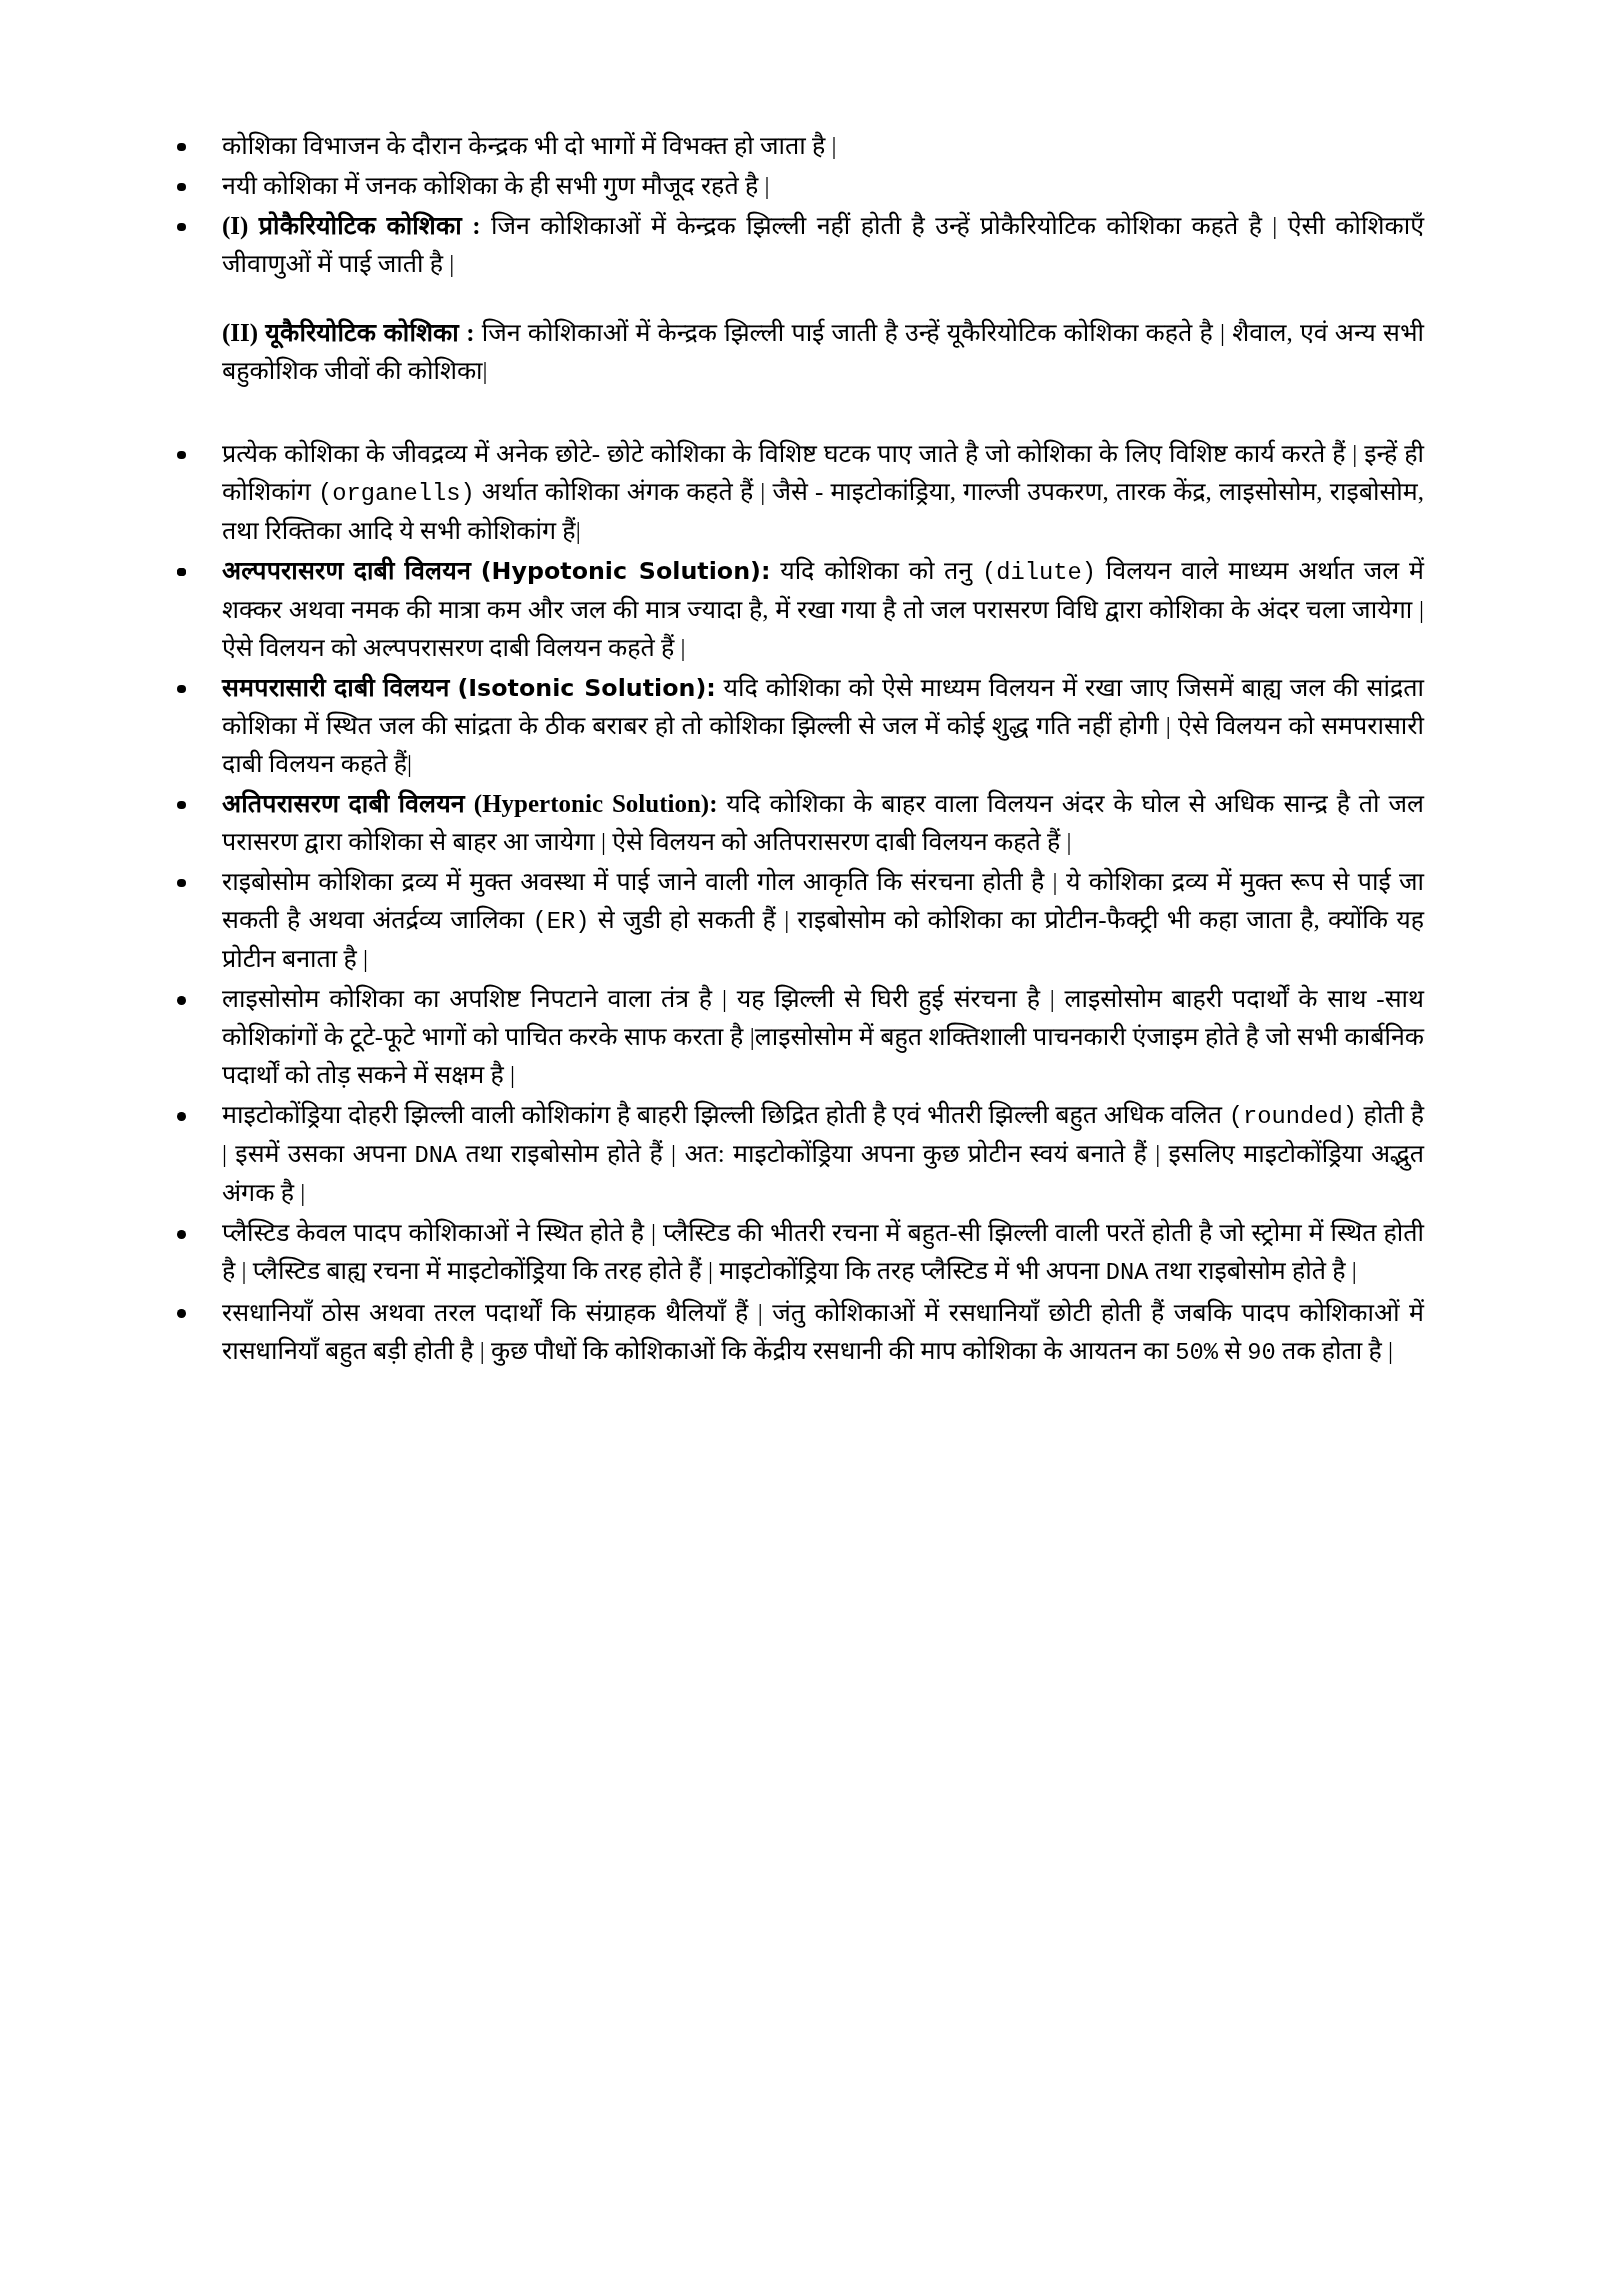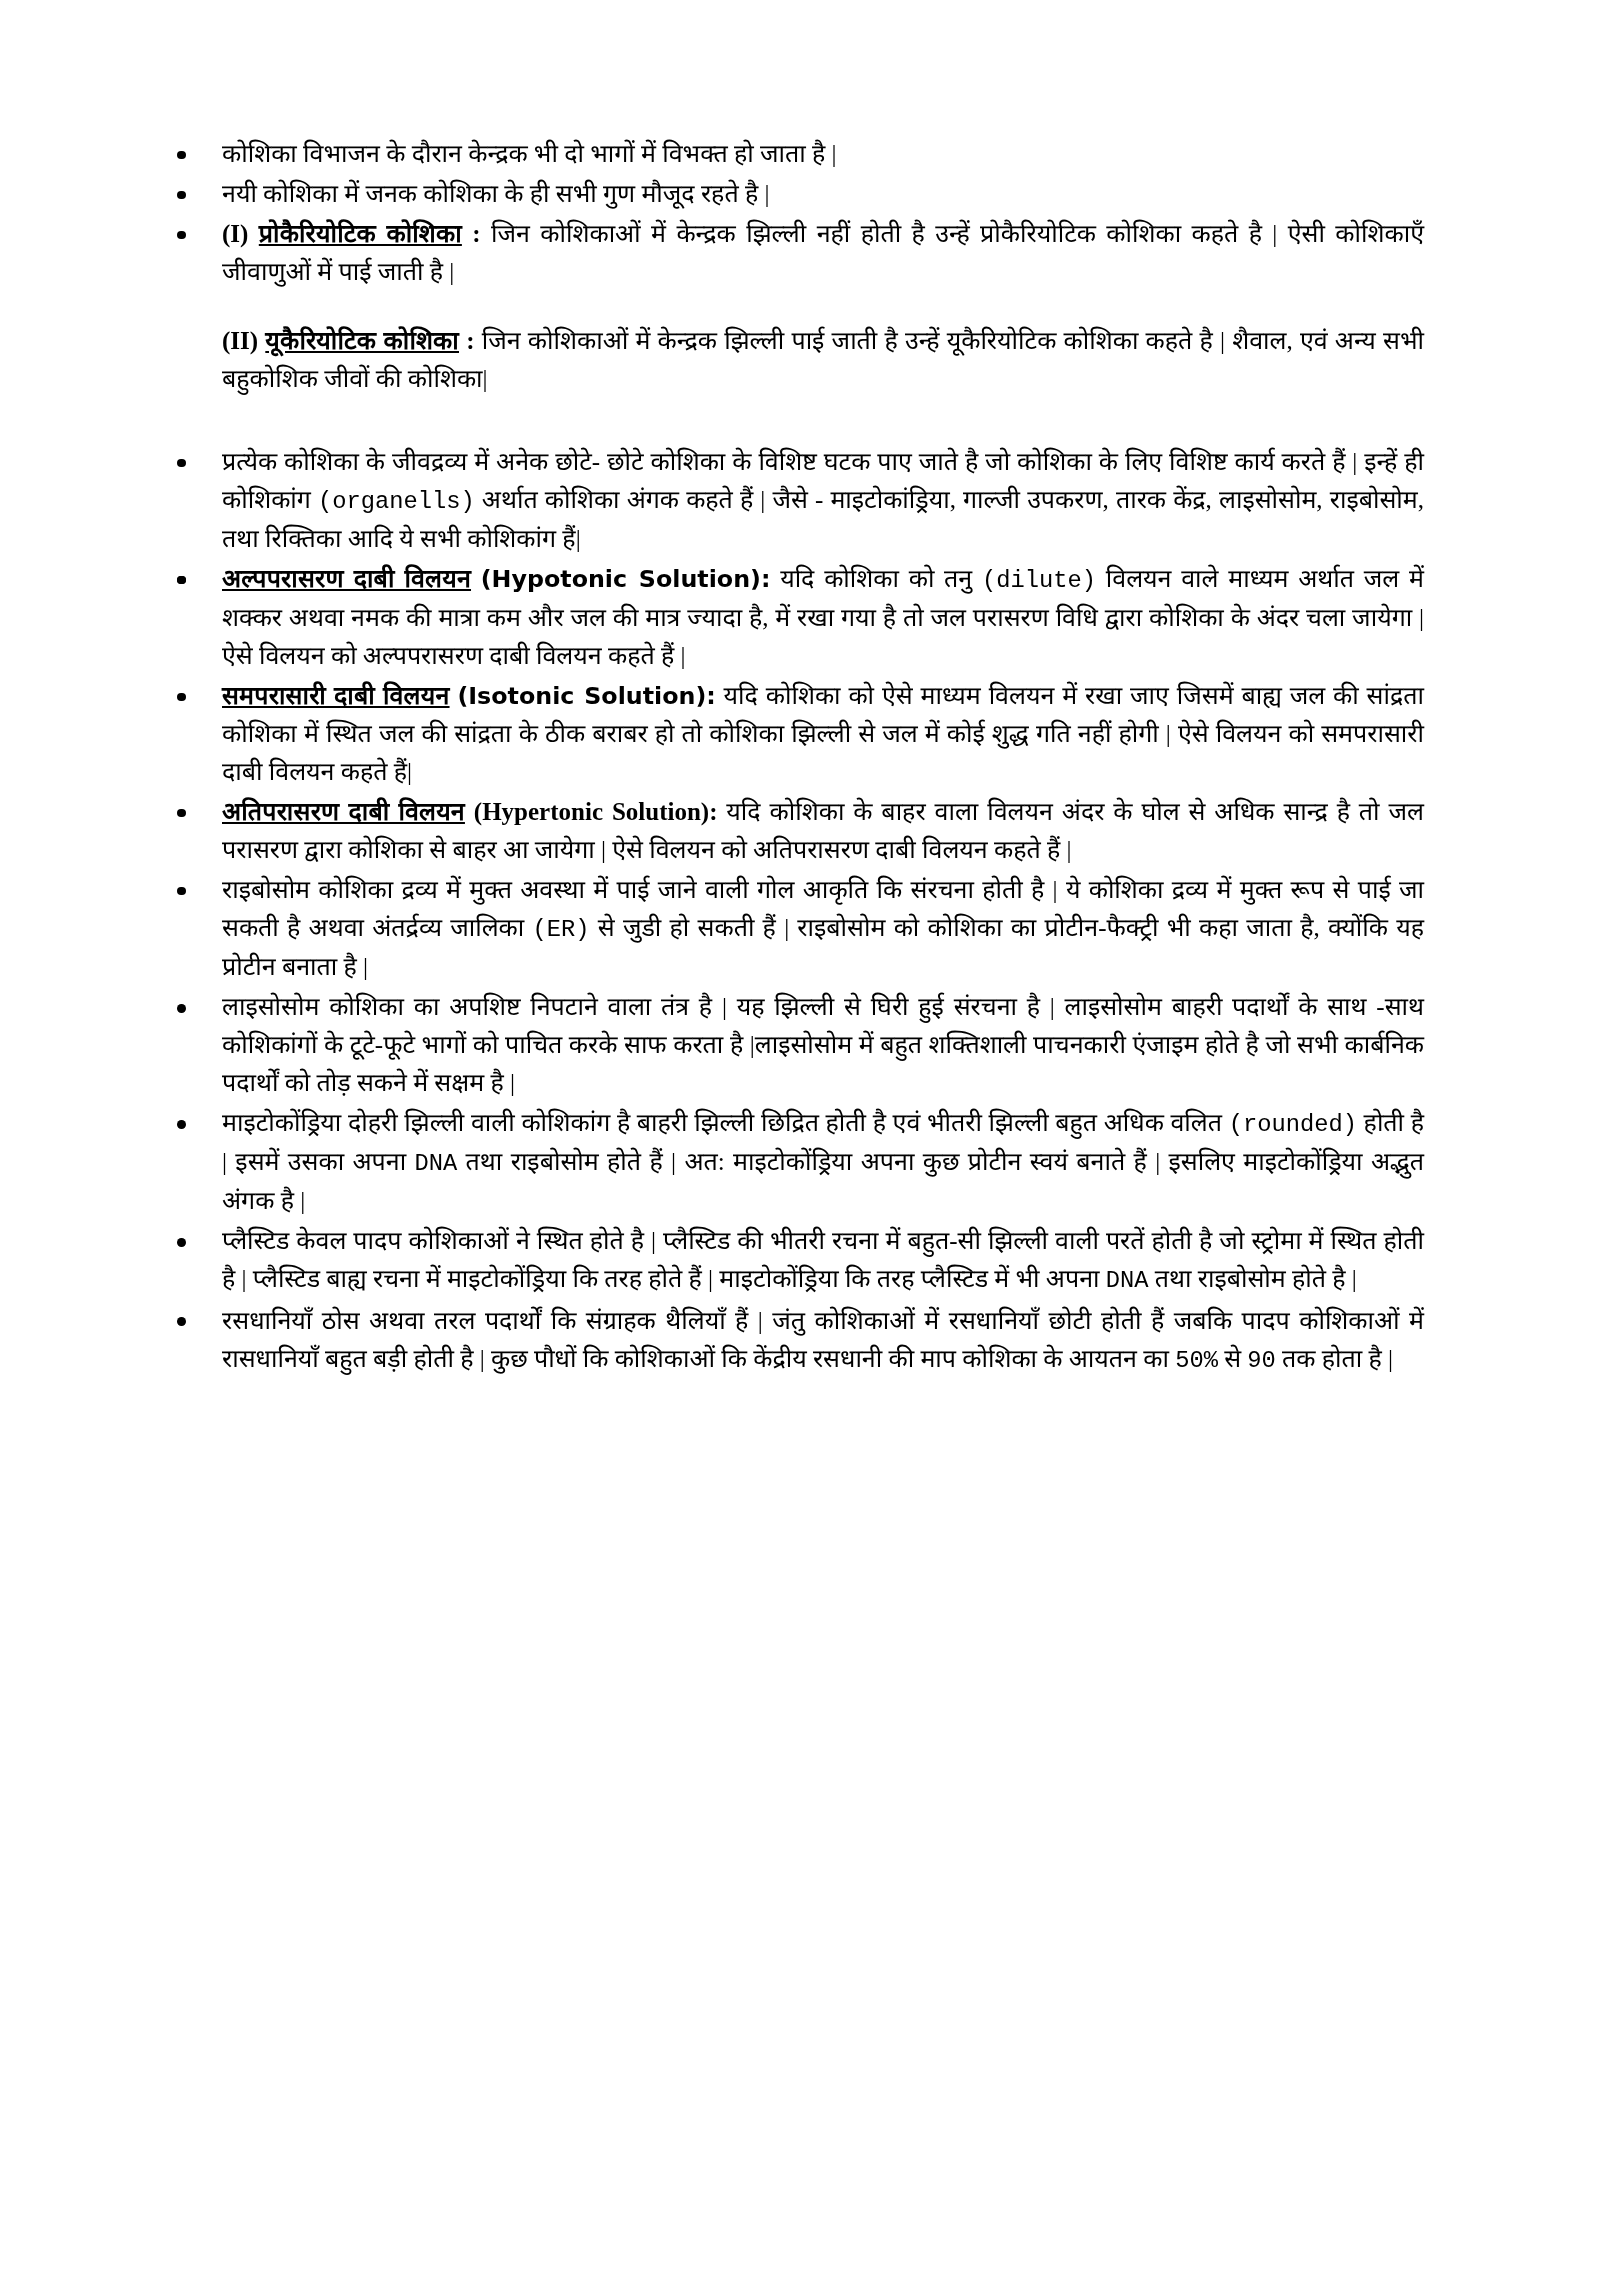--- a/index.html
+++ b/index.html
@@ -17,21 +17,21 @@
     width: 1620px;
     height: 2293px;
     background: #ffffff;
     margin: 0 auto;
     overflow: hidden;
     box-sizing: border-box;
   }
   .content {
     position: absolute;
     left: 165px;
-    top: 135px;
+    top: 127px;
     width: 1259px;
   }
 
   
   ul.bullets {
     list-style: none;
     margin: 0;
     padding: 0;
   }
   li.bullet {
@@ -59,21 +59,20 @@
   .gap-md { height: 29px; }
   .gap-lg { height: 45px; }
 
   
   .dev {
     font-family: "Liberation Serif", "DejaVu Serif", serif;
   }
   .bx {
     font-weight: bold;
     letter-spacing: 0.2px;
-    text-decoration: underline;
   }
   
   .sans {
     font-family: Liberation Mono, monospace;
     font-size: 0.95em;
   }
   .sans-b {
     font-family: "DejaVu Sans", "Liberation Sans", sans-serif;
     font-weight: bold;
     font-size: 0.95em;

